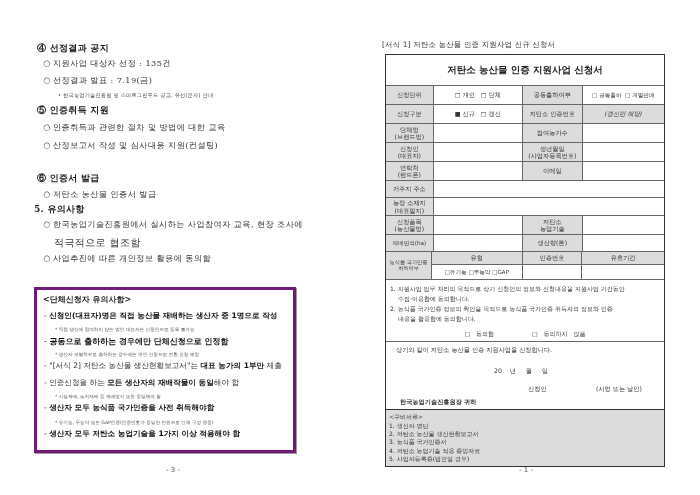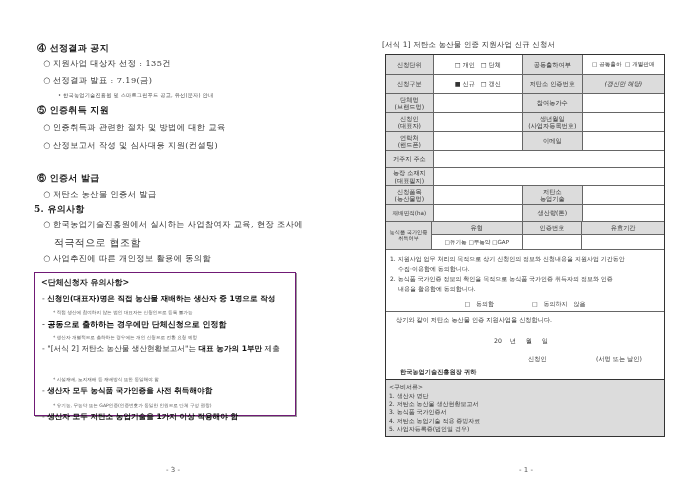--- a/index.html
+++ b/index.html
@@ -9,21 +9,21 @@
   .left { left: 0; width: 350px; text-align: center; }
   .serif { font-family: "DejaVu Serif", serif; }
 
   
   .h-sec { position: absolute; left: 37px; font-size: 9px; font-weight: bold; letter-spacing: 0.3px; }
   .bul { position: absolute; left: 41px; font-size: 8.2px; letter-spacing: 0.4px; color: #333; }
   .bul .o { display: inline-block; width: 12px; }
   .sub { position: absolute; left: 58px; font-size: 5.2px; color: #444; letter-spacing: 0.2px; }
   .cont { position: absolute; left: 54px; font-size: 10px; letter-spacing: 0.4px; color: #333; }
 
-  .box { position: absolute; left: 34px; top: 272px; width: 262px; height: 144px; border: 1px solid #701a75; box-shadow: 1px 1px 0 #999; }
+  .box { position: absolute; left: 34px; top: 287px; width: 262px; height: 166px; border: 3px solid #701a75; box-shadow: 1px 1px 0 #999; }
   .box-title { position: absolute; left: 6px; top: 4px; font-size: 8px; font-weight: bold; }
   .bi { position: absolute; left: 7px; font-size: 7.6px; white-space: nowrap; color: #333; }
   .bi b { color: #111; }
   .bs { position: absolute; left: 18px; font-size: 4.6px; color: #555; white-space: nowrap; }
   .note { position: absolute; left: 34px; top: 446px; font-size: 8px; letter-spacing: 0.3px; color: #333; }
   .pnum { position: absolute; font-size: 7px; color: #555; }
 
   
   .form-cap { position: absolute; left: 382px; top: 40px; font-size: 7.4px; color: #333; letter-spacing: 0.2px; }
   .form { position: absolute; left: 385px; top: 54px; width: 280px; border: 1.3px solid #333; }
@@ -61,32 +61,34 @@
   <div class="cont serif" style="top:236px;">적극적으로 협조함</div>
   <div class="bul serif" style="top:253px;"><span class="o">○</span><span>사업추진에 따른 개인정보 활용에 동의함</span></div>
 
   <div class="box">
     <div class="box-title">&lt;단체신청자 유의사항&gt;</div>
     <div class="bi" style="top:21px;"><span>- </span><b>신청인(대표자)명은 직접 농산물 재배하는 생산자 중 1명으로 작성</b><span></span></div>
     <div class="bs" style="top:37px;">* 직접 생산에 참여하지 않는 법인 대표자는 신청인으로 등록 불가능</div>
     <div class="bi" style="top:46px; font-size:8px;"><span>- </span><b>공동으로 출하하는 경우에만 단체신청으로 인정함</b><span></span></div>
     <div class="bs" style="top:62px;">* 생산자 개별적으로 출하하는 경우에는 개인 신청으로 전환 요청 예정</div>
     <div class="bi" style="top:71px;"><span>- "[서식 2] 저탄소 농산물 생산현황보고서"는 </span><b>대표 농가의 1부만</b><span> 제출</span></div>
+    <div class="bi" style="top:88px;"><span>- 인증신청을 하는 </span><b>모든 생산자의 재배작물이 동일</b><span>해야 함</span></div>
     <div class="bs" style="top:104px;">* 시설재배, 노지재배 등 재배방식 또한 동일해야 함</div>
     <div class="bi" style="top:113px;"><span>- </span><b>생산자 모두 농식품 국가인증을 사전 취득해야함</b><span></span></div>
     <div class="bs" style="top:130px;">* 유기농, 무농약 또는 GAP인증(인증번호가 동일한 인원으로 단체 구성 권장)</div>
     <div class="bi" style="top:139px;"><span>- </span><b>생산자 모두 저탄소 농업기술을 1가지 이상 적용해야 함</b><span></span></div>
   </div>
 
   <div class="pnum" style="left:166px; top:466px;">- 3 -</div>
 </div>
 
 <div class="form-cap">[서식 1] 저탄소 농산물 인증 지원사업 신규 신청서</div>
 
 <div class="form">
+  <div class="frow title-row">저탄소 농산물 인증 지원사업 신청서</div>
 
   <div class="frow" style="height:19px;">
     <div class="c w1 g">신청단위</div>
     <div class="c w2" style="white-space:pre;">□ 개인   □ 단체</div>
     <div class="c w3 g">공동출하여부</div>
     <div class="c w4" style="white-space:pre; font-size:5.6px;">□ 공동출하  □ 개별판매</div>
   </div>
 
   <div class="frow" style="height:19px;">
     <div class="c w1 g">신청구분</div>

